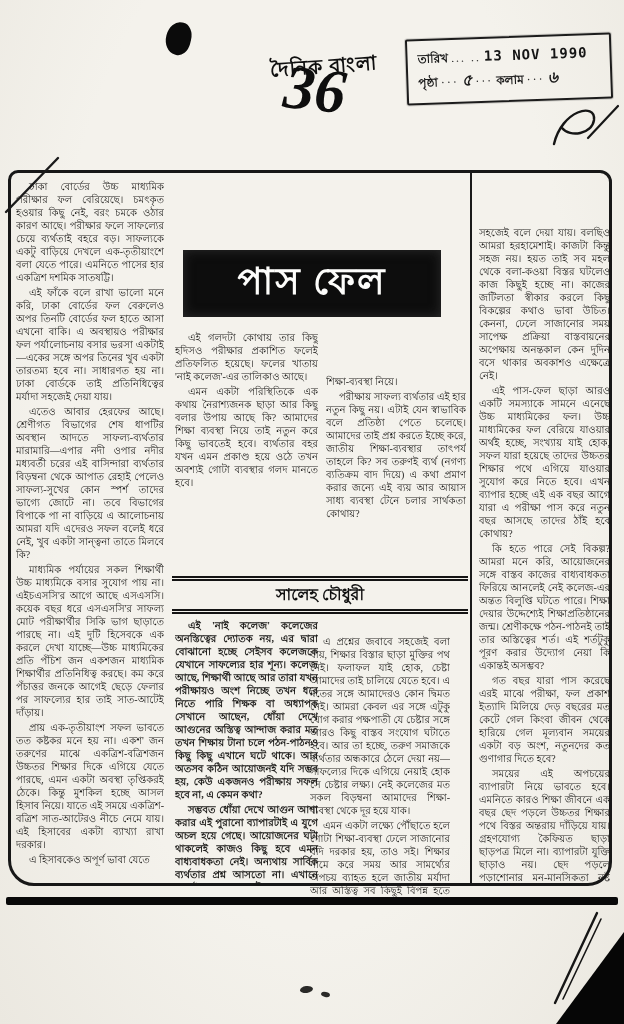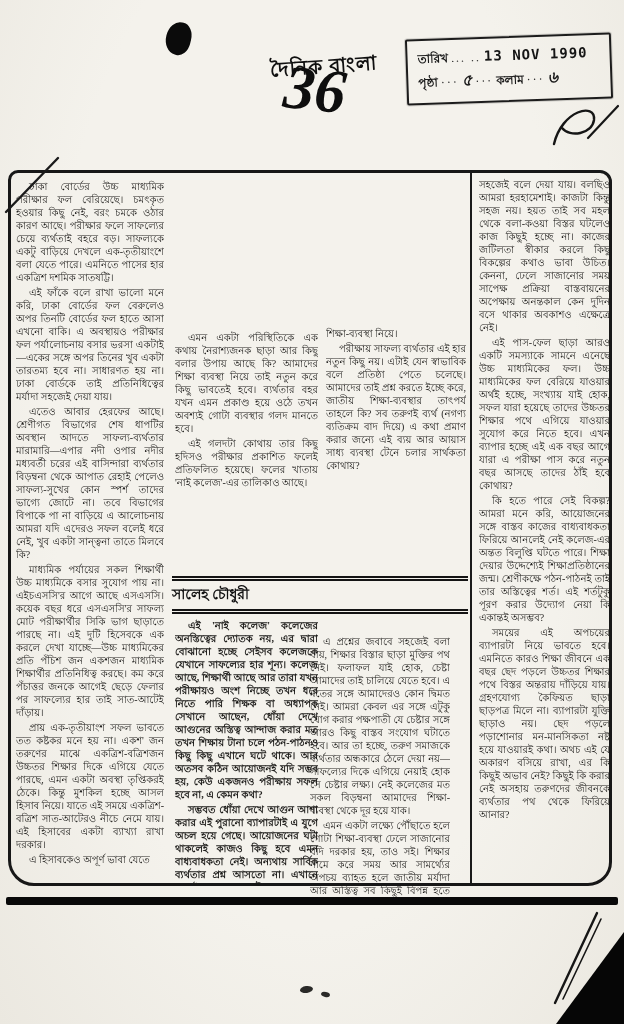--- a/index.html
+++ b/index.html
@@ -66,31 +66,31 @@
     display:flex;align-items:center;justify-content:center;
     font-weight:bold;font-size:37px;letter-spacing:2px;
     box-shadow:inset 0 0 12px rgba(70,70,70,.55);
   }
   .box1{top:179px;height:64px;}
   .box2{top:250px;height:67px;}
   
   .byline-box{
     position:absolute;left:172px;top:576px;width:296px;height:38px;
     border-top:5px double #141414;border-bottom:5px double #141414;
-    box-sizing:border-box;display:flex;align-items:center;justify-content:flex-start;
-    font-size:14px;font-weight:bold;color:#111;
+    box-sizing:border-box;display:flex;align-items:center;justify-content:center;
+    font-size:16px;font-weight:bold;color:#111;
   }
   
   .col{
     position:absolute;overflow:hidden;
     font-size:10px;line-height:1.3;color:#1d1c1a;
     text-align:justify;word-break:break-word;
   }
   .col .para{margin:0 0 2px 0;text-indent:13px;}
-  .col .para.cont{text-indent:0;}
+  .col .para.cont{text-indent:0;margin-top:48px;}
   .col1{left:16px;top:180px;width:148px;height:700px;}
   .col2u{left:175px;top:331px;width:143px;height:243px;}
   .col3u{left:326px;top:327px;width:140px;height:243px;}
   .col2l{left:175px;top:619px;width:143px;height:265px;font-weight:bold;}
   .col3l{left:310px;top:619px;width:140px;height:265px;margin-top:16px;}
   .col4{left:479px;top:178px;width:131px;height:704px;}
   
   .corner-triangle{
     position:absolute;right:0;bottom:0;width:68px;height:92px;background:#060606;
     clip-path:polygon(100% 0,100% 100%,0 100%);
@@ -132,33 +132,36 @@
     <path d="M40 38 L 70 6" fill="none" stroke="#161616" stroke-width="2.2" stroke-linecap="round"></path>
   </svg>
 
   <div class="article-frame"></div>
   <div class="divider-v"></div>
 
   <svg class="corner-stroke" width="70" height="70" viewBox="0 0 70 70">
     <path d="M6 62 L 58 8" fill="none" stroke="#1b1b1b" stroke-width="2.4" stroke-linecap="round"></path>
   </svg>
 
+  <div class="headline-box box2">
+    <span>পাস ফেল</span>
+  </div>
 
   <div class="col col1">
     <p class="para">ঢাকা বোর্ডের উচ্চ মাধ্যমিক পরীক্ষার ফল বেরিয়েছে। চমৎকৃত হওয়ার কিছু নেই, বরং চমকে ওঠার কারণ আছে। পরীক্ষার ফলে সাফল্যের চেয়ে ব্যর্থতাই বহরে বড়। সাফল্যকে একটু বাড়িয়ে দেখলে এক-তৃতীয়াংশে বলা যেতে পারে। এমনিতে পাসের হার একত্রিশ দশমিক সাতষট্টি।</p>
     <p class="para">এই ফাঁকে বলে রাখা ভালো মনে করি, ঢাকা বোর্ডের ফল বেরুলেও অপর তিনটি বোর্ডের ফল হাতে আসা এখনো বাকি। এ অবস্থায়ও পরীক্ষার ফল পর্যালোচনায় বসার ভরসা একটাই—একের সঙ্গে অপর তিনের খুব একটা তারতম্য হবে না। সাধারণত হয় না। ঢাকা বোর্ডকে তাই প্রতিনিধিত্বের মর্যাদা সহজেই দেয়া যায়।</p>
     <p class="para">এতেও আবার হেরফের আছে। শ্রেণীগত বিভাগের শেষ ধাপটির অবস্থান আদতে সাফল্য-ব্যর্থতার মারামারি—এপার নদী ওপার নদীর মধ্যবর্তী চরের এই বাসিন্দারা ব্যর্থতার বিড়ম্বনা থেকে আপাত রেহাই পেলেও সাফল্য-সুখের কোন স্পর্শ তাদের ভাগ্যে জোটে না। তবে বিভাগের বিপাকে পা না বাড়িয়ে এ আলোচনায় আমরা যদি এদেরও সফল বলেই ধরে নেই, খুব একটা সান্ত্বনা তাতে মিলবে কি?</p>
     <p class="para">মাধ্যমিক পর্যায়ের সকল শিক্ষার্থী উচ্চ মাধ্যমিকে বসার সুযোগ পায় না। এইচএসসি'র আগে আছে এসএসসি। কয়েক বছর ধরে এসএসসি'র সাফল্য মোট পরীক্ষার্থীর সিকি ভাগ ছাড়াতে পারছে না। এই দুটি হিসেবকে এক করলে দেখা যাচ্ছে—উচ্চ মাধ্যমিকের প্রতি পঁচিশ জন একশজন মাধ্যমিক শিক্ষার্থীর প্রতিনিধিত্ব করছে। কম করে পঁচাত্তর জনকে আগেই ছেড়ে ফেলার পর সাফল্যের হার তাই সাত-আটেই দাঁড়ায়।</p>
     <p class="para">প্রায় এক-তৃতীয়াংশ সফল ভাবতে তত কষ্টকর মনে হয় না। একশ' জন তরুণের মাঝে একত্রিশ-বত্রিশজন উচ্চতর শিক্ষার দিকে এগিয়ে যেতে পারছে, এমন একটা অবস্থা তৃপ্তিকরই ঠেকে। কিন্তু মুশকিল হচ্ছে আসল হিসাব নিয়ে। যাতে এই সময়ে একত্রিশ-বত্রিশ সাত-আটেরও নীচে নেমে যায়। এই হিসাবের একটা ব্যাখ্যা রাখা দরকার।</p>
     <p class="para">এ হিসাবকেও অপূর্ণ ভাবা যেতে</p>
   </div>
 
   <div class="col col2u">
+    <p class="para">এই গলদটা কোথায় তার কিছু হদিসও পরীক্ষার প্রকাশিত ফলেই প্রতিফলিত হয়েছে। ফলের খাতায় 'নাই কলেজ'-এর তালিকাও আছে।</p>
     <p class="para">এমন একটা পরিস্থিতিকে এক কথায় নৈরাশ্যজনক ছাড়া আর কিছু বলার উপায় আছে কি? আমাদের শিক্ষা ব্যবস্থা নিয়ে তাই নতুন করে কিছু ভাবতেই হবে। ব্যর্থতার বহর যখন এমন প্রকাণ্ড হয়ে ওঠে তখন অবশ্যই গোটা ব্যবস্থার গলদ মানতে হবে।</p>
-    <p class="para">এই গলদটা কোথায় তার কিছু হদিসও পরীক্ষার প্রকাশিত ফলেই প্রতিফলিত হয়েছে। ফলের খাতায় 'নাই কলেজ'-এর তালিকাও আছে।</p>
   </div>
 
   <div class="col col3u">
     <p class="para cont">শিক্ষা-ব্যবস্থা নিয়ে।</p>
     <p class="para">পরীক্ষায় সাফল্য ব্যর্থতার এই হার নতুন কিছু নয়। এটাই যেন স্বাভাবিক বলে প্রতিষ্ঠা পেতে চলেছে। আমাদের তাই প্রশ্ন করতে ইচ্ছে করে, জাতীয় শিক্ষা-ব্যবস্থার তাৎপর্য তাহলে কি? সব তরুণই ব্যর্থ (নগণ্য ব্যতিক্রম বাদ দিয়ে) এ কথা প্রমাণ করার জন্যে এই ব্যয় আর আয়াস সাধ্য ব্যবস্থা টেনে চলার সার্থকতা কোথায়?</p>
   </div>
 
   <div class="byline-box">
     <span>সালেহ চৌধুরী</span>
   </div>
@@ -171,20 +174,21 @@
   <div class="col col3l">
     <p class="para">এ প্রশ্নের জবাবে সহজেই বলা যায়, শিক্ষার বিস্তার ছাড়া মুক্তির পথ নেই। ফলাফল যাই হোক, চেষ্টা আমাদের তাই চালিয়ে যেতে হবে। এ মতের সঙ্গে আমাদেরও কোন দ্বিমত নেই। আমরা কেবল এর সঙ্গে এটুকু যোগ করার পক্ষপাতী যে চেষ্টার সঙ্গে আরও কিছু বাস্তব সংযোগ ঘটাতে হবে। আর তা হচ্ছে, তরুণ সমাজকে ব্যর্থতার অন্ধকারে ঠেলে দেয়া নয়—সাফল্যের দিকে এগিয়ে নেয়াই হোক সে চেষ্টার লক্ষ্য। নেই কলেজের মত সকল বিড়ম্বনা আমাদের শিক্ষা-ব্যবস্থা থেকে দূর হয়ে যাক।</p>
     <p class="para">এমন একটা লক্ষ্যে পৌঁছাতে হলে গোটা শিক্ষা-ব্যবস্থা ঢেলে সাজানোর যদি দরকার হয়, তাও সই। শিক্ষার নামে করে সময় আর সামর্থ্যের অপচয় ব্যাহত হলে জাতীয় মর্যাদা আর অস্তিত্ব সব কিছুই বিপন্ন হতে বাধ্য।</p>
 
   </div>
 
   <div class="col col4">
     <p class="para cont">সহজেই বলে দেয়া যায়। বলছিও আমরা হরহামেশাই। কাজটা কিন্তু সহজ নয়। হয়ত তাই সব মহল থেকে বলা-কওয়া বিস্তর ঘটলেও কাজ কিছুই হচ্ছে না। কাজের জটিলতা স্বীকার করলে কিছু বিকল্পের কথাও ভাবা উচিত। কেননা, ঢেলে সাজানোর সময় সাপেক্ষ প্রক্রিয়া বাস্তবায়নের অপেক্ষায় অনন্তকাল কেন দুদিন বসে থাকার অবকাশও এক্ষেত্রে নেই।</p>
     <p class="para">এই পাস-ফেল ছাড়া আরও একটি সমস্যাকে সামনে এনেছে উচ্চ মাধ্যমিকের ফল। উচ্চ মাধ্যমিকের ফল বেরিয়ে যাওয়ার অর্থই হচ্ছে, সংখ্যায় যাই হোক, সফল যারা হয়েছে তাদের উচ্চতর শিক্ষার পথে এগিয়ে যাওয়ার সুযোগ করে নিতে হবে। এখন ব্যাপার হচ্ছে এই এক বছর আগে যারা এ পরীক্ষা পাস করে নতুন বছর আসছে তাদের ঠাঁই হবে কোথায়?</p>
     <p class="para">কি হতে পারে সেই বিকল্প? আমরা মনে করি, আয়োজনের সঙ্গে বাস্তব কাজের বাধ্যবাধকতা ফিরিয়ে আনলেই নেই কলেজ-এর অন্তত বিলুপ্তি ঘটতে পারে। শিক্ষা দেয়ার উদ্দেশ্যেই শিক্ষাপ্রতিষ্ঠানের জন্ম। শ্রেণীকক্ষে পঠন-পাঠনই তাই তার অস্তিত্বের শর্ত। এই শর্তটুকু পূরণ করার উদ্যোগ নেয়া কি একান্তই অসম্ভব?</p>
+    <p class="para">গত বছর যারা পাস করেছে এরই মাঝে পরীক্ষা, ফল প্রকাশ ইত্যাদি মিলিয়ে দেড় বছরের মত কেটে গেল কিংবা জীবন থেকে হারিয়ে গেল মূল্যবান সময়ের একটা বড় অংশ, নতুনদের কত গুণাগার দিতে হবে?</p>
     <p class="para">সময়ের এই অপচয়ের ব্যাপারটা নিয়ে ভাবতে হবে। এমনিতে কারও শিক্ষা জীবনে এক বছর ছেদ পড়লে উচ্চতর শিক্ষার পথে বিস্তর অন্তরায় দাঁড়িয়ে যায়। গ্রহণযোগ্য কৈফিয়ত ছাড়া ছাড়পত্র মিলে না। ব্যাপারটা যুক্তি ছাড়াও নয়। ছেদ পড়লে পড়াশোনার মন-মানসিকতা নষ্ট হয়ে যাওয়ারই কথা। অথচ এই যে অকারণ বসিয়ে রাখা, এর কি কিছুই অভাব নেই? কিছুই কি করার নেই অসহায় তরুণদের জীবনকে ব্যর্থতার পথ থেকে ফিরিয়ে আনার?</p>
   </div>
 
   <div class="heavy-bar"></div>
 
   <svg class="corner-stroke-br" width="80" height="115" viewBox="0 0 80 115">
     <path d="M20 108 L 62 18" fill="none" stroke="#161616" stroke-width="2.4" stroke-linecap="round"></path>
     <path d="M28 104 L 66 24" fill="none" stroke="#161616" stroke-width="1.6" stroke-linecap="round"></path>
   </svg>
 

